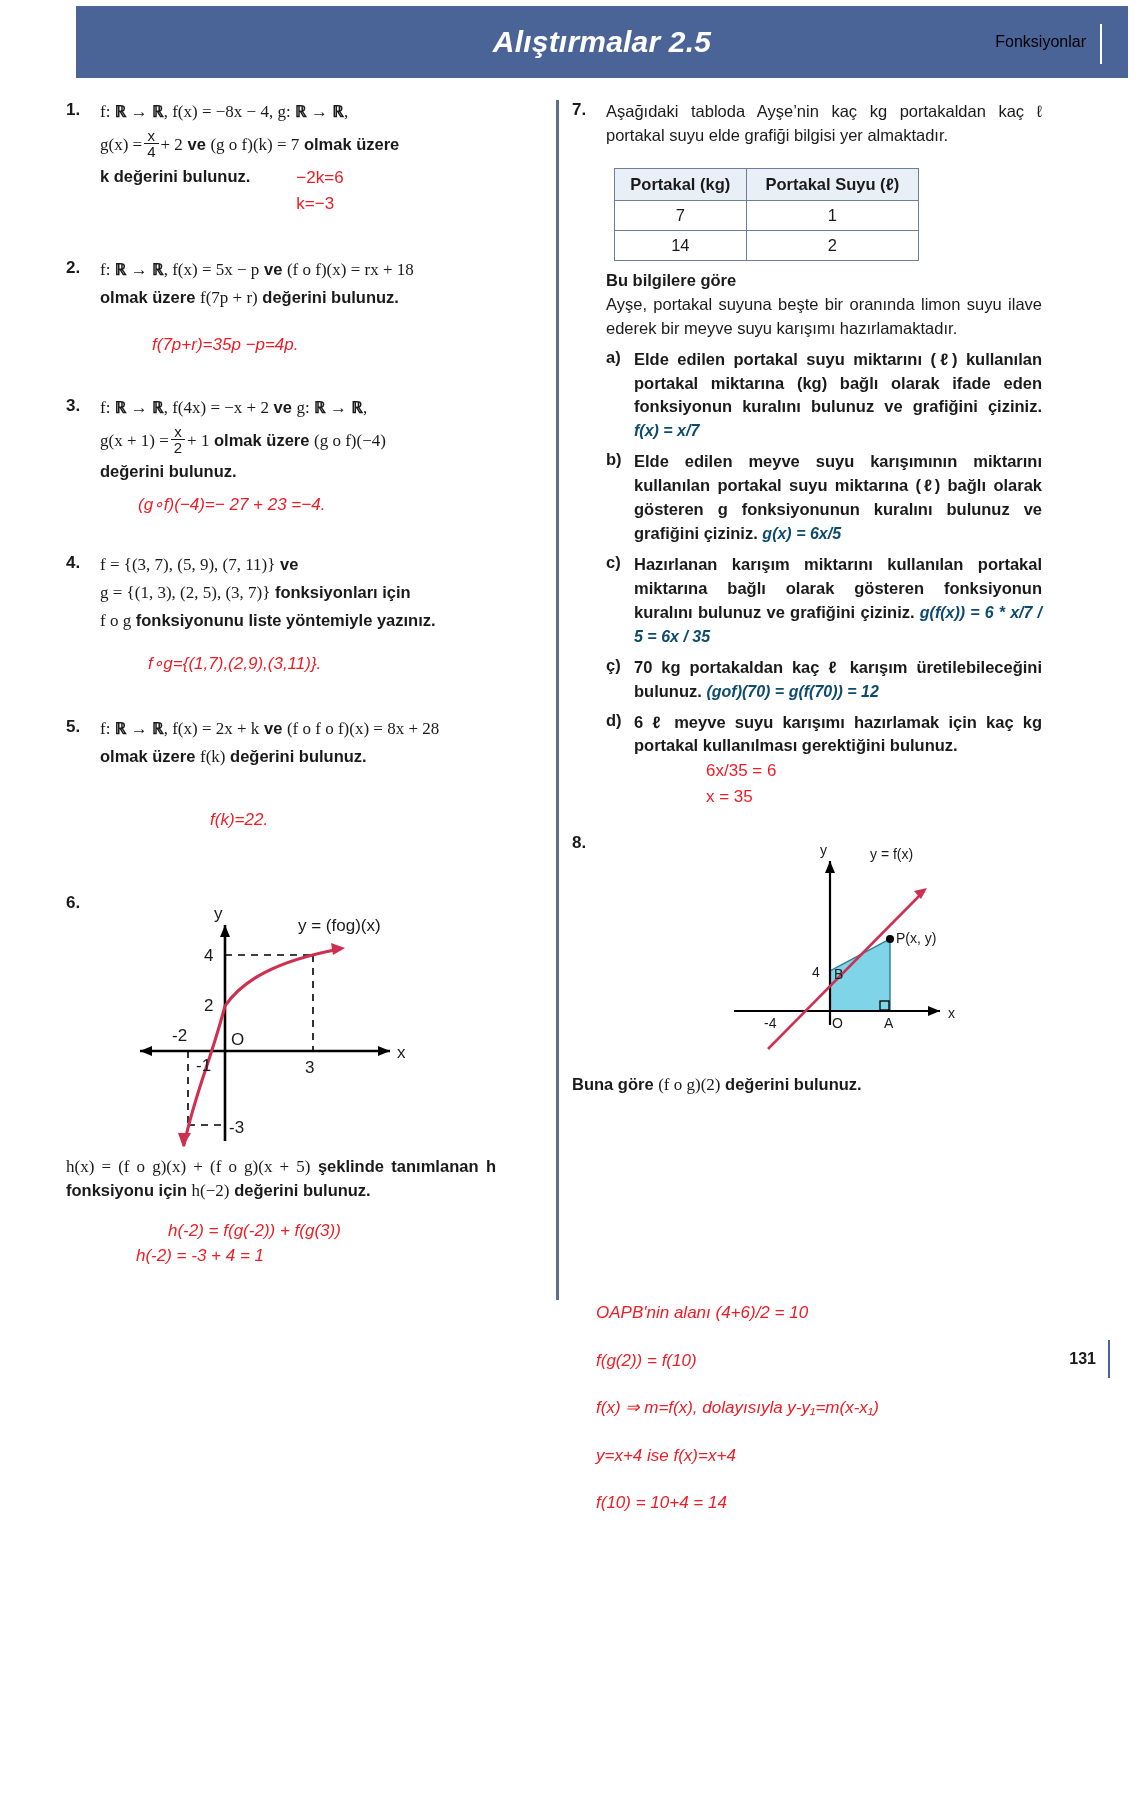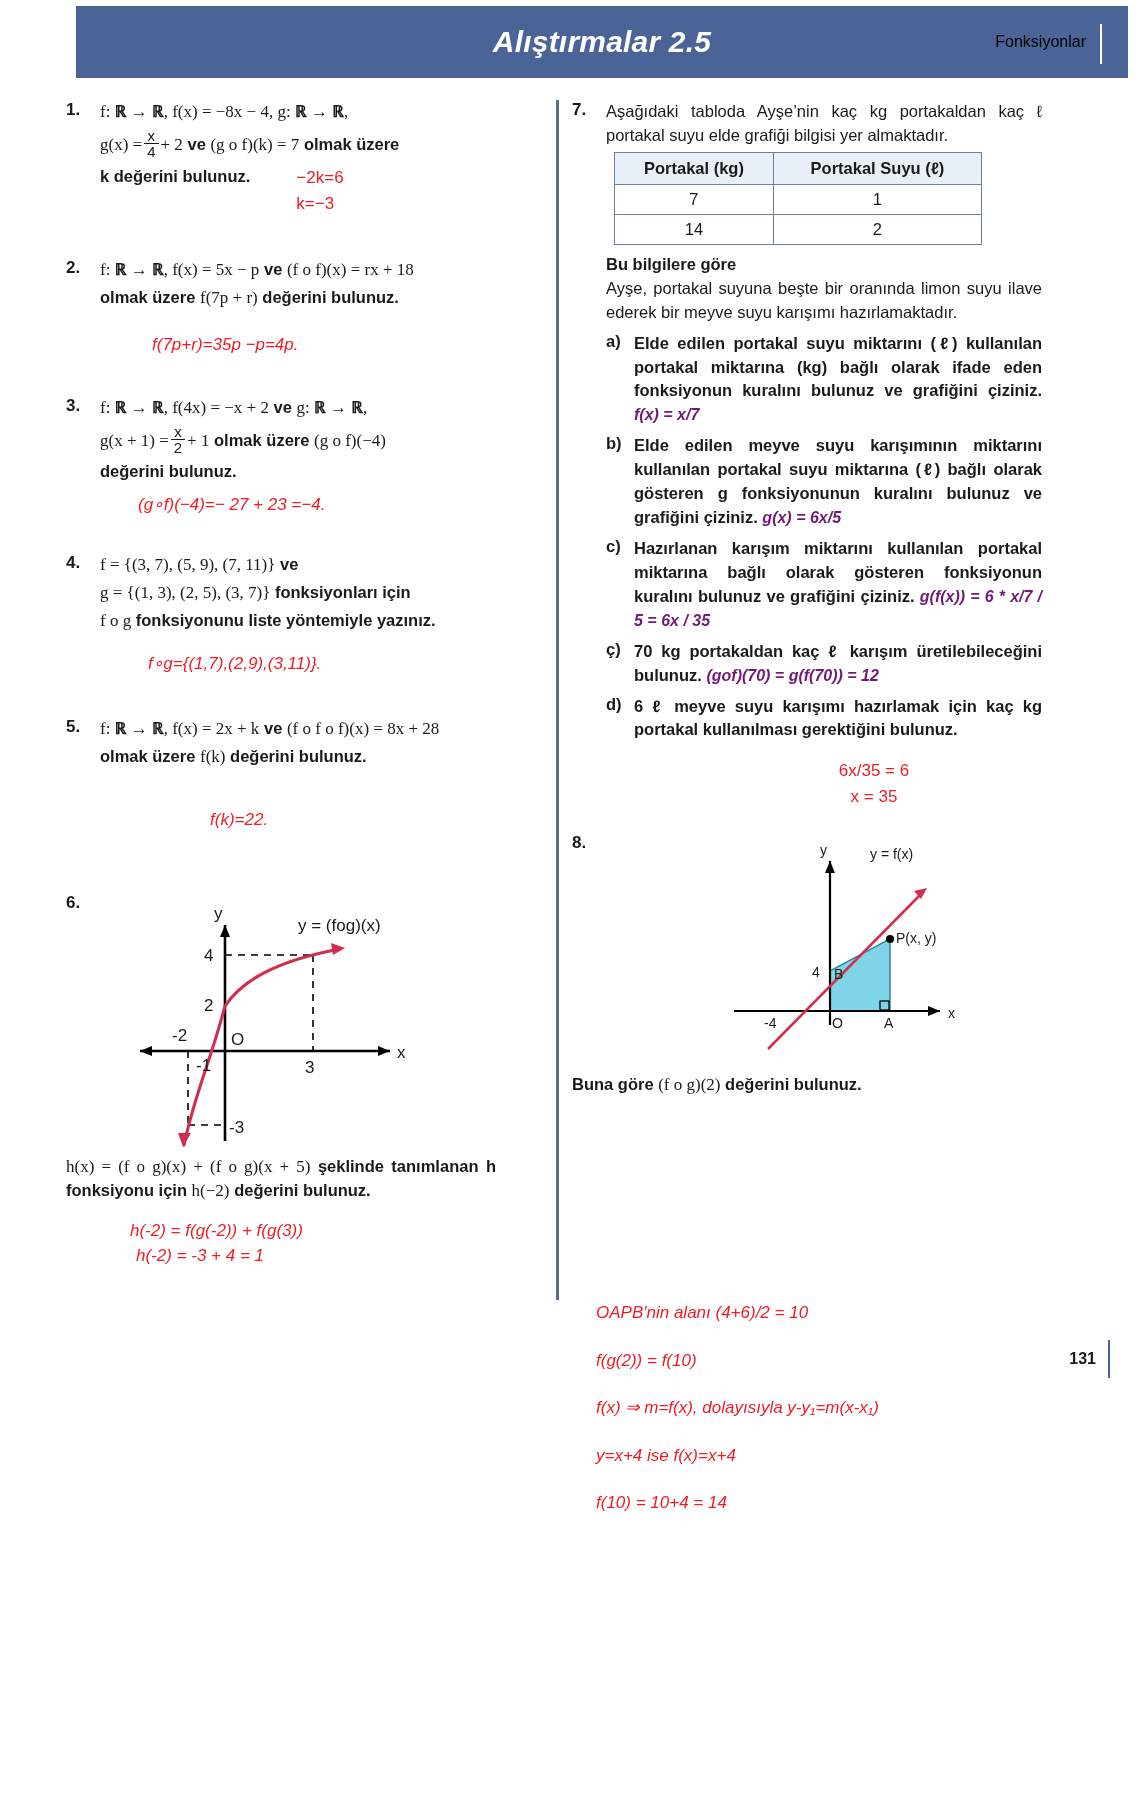--- a/index.html
+++ b/index.html
@@ -68,28 +68,28 @@
   .frac .den{ display:block; font-size:15px; border-top:1.4px solid #1a1a1a; padding:0 3px;}
 
   
   .ans{
     color:#ee1c25;
     font-style:italic;
     font-size:17px;
     line-height:1.5;
   }
   .ans-blk{ margin:8px 0 0 0; }
-  .ans-inline{ color:#701a75; font-style:italic; font-size:16px; }
+  .ans-inline{ color:#0c4a6e; font-style:italic; font-size:16px; }
   .ans-up{ font-style:normal; }
 
   
   table.data{
     border-collapse:collapse;
-    width:368px;
-    margin:4px 0 6px 8px;
+    width:305px;
+    margin:20px 0 6px 8px;
     font-size:16px;
   }
   table.data th{
     background:#e9eff7;
     border:1px solid #6c7f99;
     font-weight:bold;
     padding:6px 4px;
     text-align:center;
     font-size:16.5px;
   }
@@ -265,21 +265,21 @@
         </svg>
       </div>
     </div>
     <div style="margin-left:0; margin-top:2px;">
       <div class="plain">
         <span class="math">h(x) = (f o g)(x) + (f o g)(x + 5)</span>
         <span class="b">şeklinde tanımlanan h fonksiyonu için</span>
         <span class="math">h(−2)</span>
         <span class="b">değerini bulunuz.</span>
       </div>
-      <div class="ans" style="margin-left:64px; margin-top:14px;">h(-2) = f(g(-2)) + f(g(3))</div>
+      <div class="ans" style="margin-left:102px; margin-top:14px;">h(-2) = f(g(-2)) + f(g(3))</div>
       <div class="ans" style="margin-left:70px;">h(-2) = -3 + 4 = 1</div>
     </div>
   </div>
 
 </div>
 
 <div class="col-right">
 
   <div class="q">
     <div class="q-num">7.</div>
@@ -326,21 +326,21 @@
       <div class="sub">
         <div class="sub-lbl">ç)</div>
         <div class="sub-txt"><span>70 kg portakaldan kaç ℓ karışım üretilebileceğini bulunuz.</span> <span class="ans-inline">(gof)(70) = g(f(70)) = 12</span></div>
       </div>
 
       <div class="sub">
         <div class="sub-lbl">d)</div>
         <div class="sub-txt">6 ℓ meyve suyu karışımı hazırlamak için kaç kg portakal kullanılması gerektiğini bulunuz.</div>
       </div>
 
-      <div style="margin-left:100px; margin-top:16px;text-align:center;">
+      <div style="margin-left:100px; margin-top:0;">
         <div class="ans ans-up">6x/35 = 6</div>
         <div class="ans ans-up">x = 35</div>
       </div>
     </div>
   </div>
 
   <div class="q" style="margin-top:24px;">
     <div class="q-num">8.</div>
     <div style="margin-left:140px;">
       <div class="fig8">

